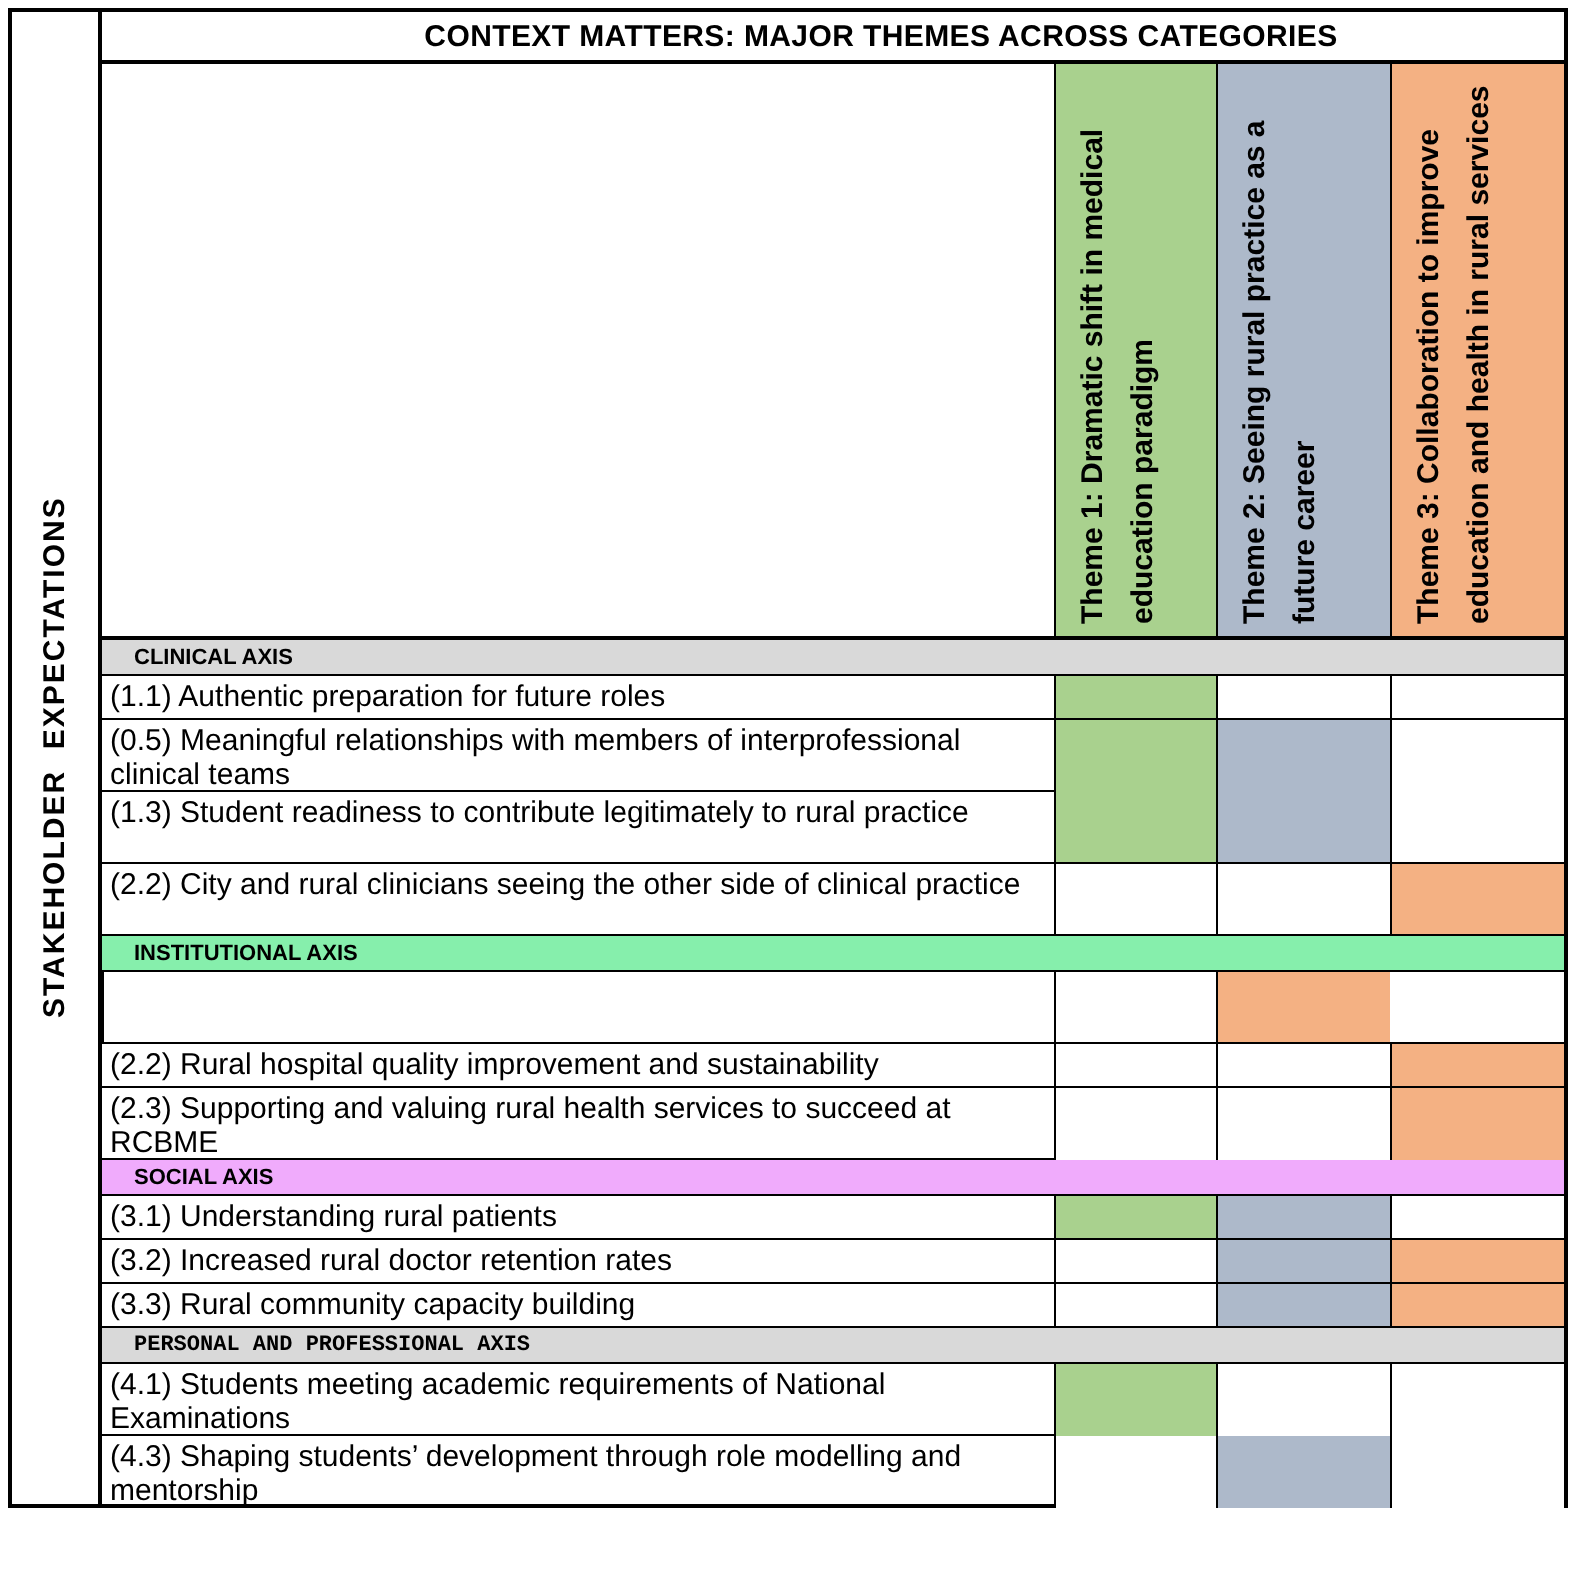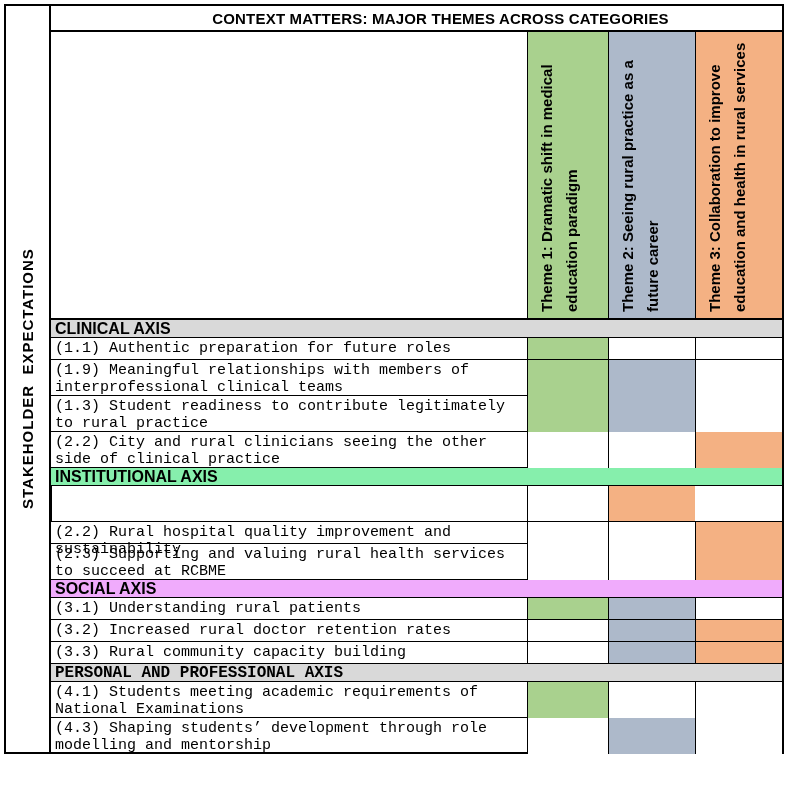--- a/index.html
+++ b/index.html
@@ -63,36 +63,35 @@
     width: 100%; height: 100%;
     font-weight: bold; font-size: 15px;
     line-height: 25px;
     padding: 6px 6px 2px 2px;
   }
 
   .section-header {
     height: 18px;
     border-bottom: 1px solid #000;
     display: flex; align-items: center;
-    font-weight: bold; font-size: 16px;
-    padding-left: 4px;
+    font-weight: bold; font-size: 11px;
+    padding-left: 16px;
   }
 
   .row {
     display: grid;
     grid-template-columns: 1fr 81px 87px 87px;
     border-bottom: 1px solid #000;
   }
   .row.h1 { height: 22px; }
   .row.h2 { height: 36px; }
   .row.last { height: 34px; border-bottom: none; }
   .label-cell {
     font-size: 15px; line-height: 17px;
     padding: 2px 6px 0 4px;
-    font-family: Liberation Mono, monospace;
   }
   .mark-cell { border-left: 1px solid #000; background: #fff; }
 </style>
 </head>
 <body>
 
 <div class="figure">
 
   <div class="side-strip">
     <div class="side-label">STAKEHOLDER  EXPECTATIONS</div>
@@ -117,21 +116,21 @@
 
     <div class="section-header" style="background: rgb(217, 217, 217);">CLINICAL AXIS</div>
 
     <div class="row h1">
       <div class="label-cell">(1.1) Authentic preparation for future roles</div>
       <div class="mark-cell" style="background: rgb(169, 209, 142);"></div>
       <div class="mark-cell"></div>
       <div class="mark-cell"></div>
     </div>
     <div class="row h2">
-      <div class="label-cell">(1.9) Meaningful relationships with members of interprofessional clinical teams</div>
+      <div class="label-cell">(0.5) Meaningful relationships with members of interprofessional clinical teams</div>
       <div class="mark-cell" style="background: rgb(169, 209, 142);"></div>
       <div class="mark-cell" style="background: rgb(173, 185, 202);"></div>
       <div class="mark-cell"></div>
     </div>
     <div class="row h2">
       <div class="label-cell">(1.3) Student readiness to contribute legitimately to rural practice</div>
       <div class="mark-cell" style="background: rgb(169, 209, 142);"></div>
       <div class="mark-cell" style="background: rgb(173, 185, 202);"></div>
       <div class="mark-cell"></div>
     </div>

